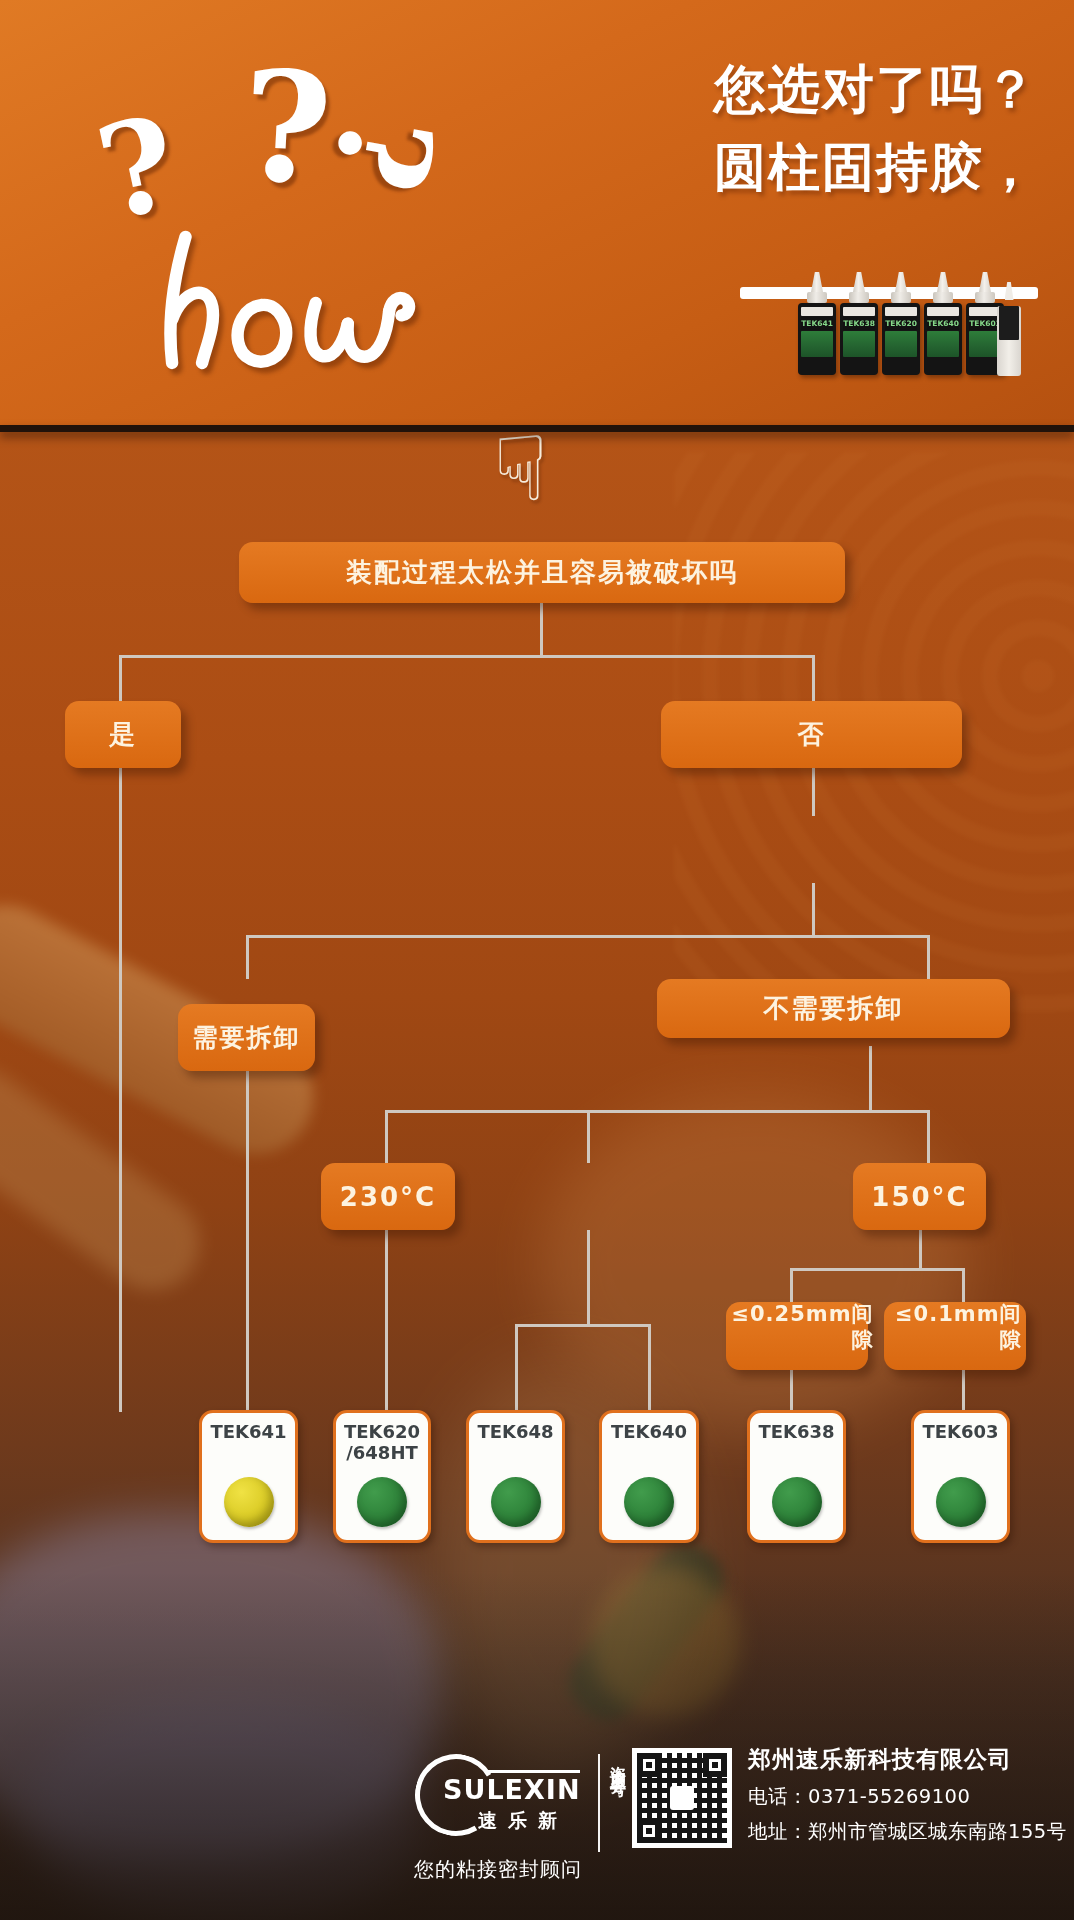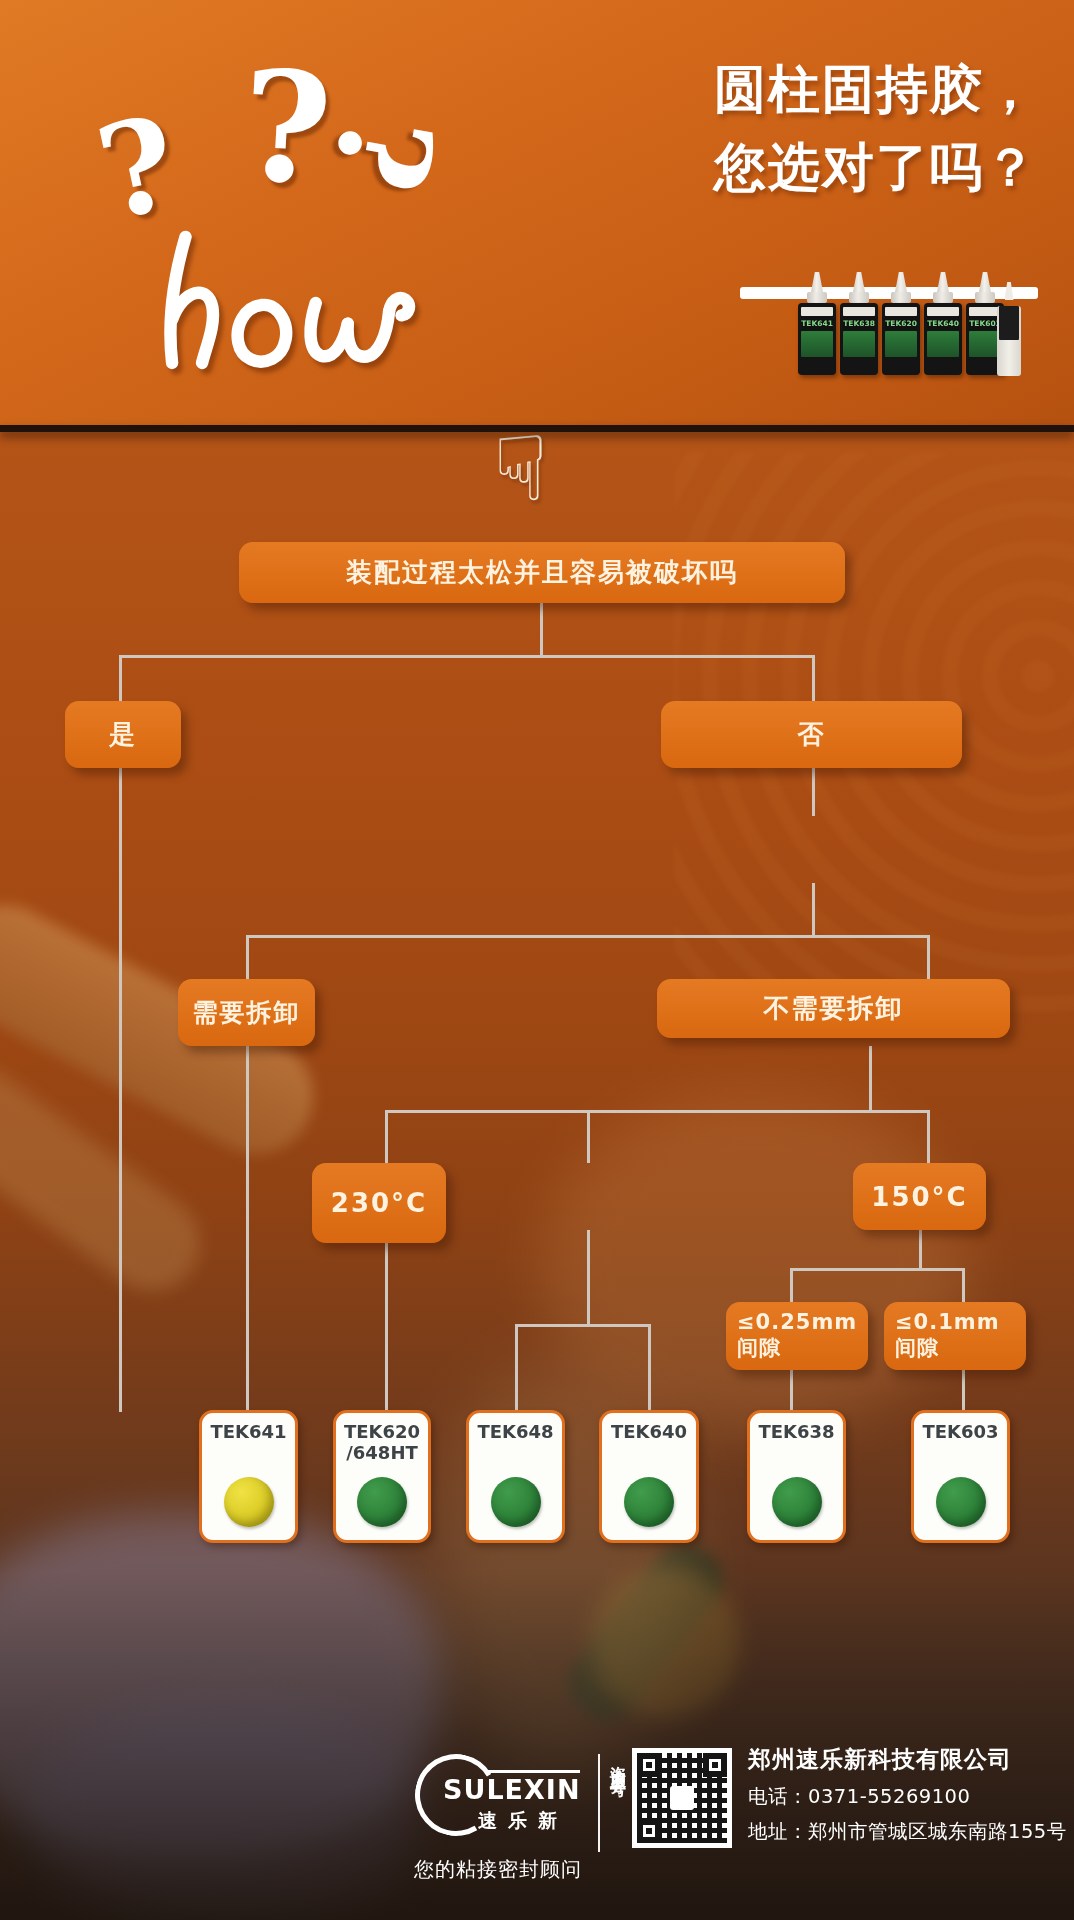--- a/index.html
+++ b/index.html
@@ -40,22 +40,22 @@
         background:repeating-radial-gradient(circle at 70% 40%,rgba(220,140,70,.16) 0 16px,rgba(0,0,0,0) 16px 40px);
         filter:blur(2px);}
   
   .hand{position:absolute;left:493px;top:424px;z-index:2;color:#f6ecdc;font-size:90px;line-height:1;
         text-shadow:2px 3px 3px rgba(70,25,0,.4);}
   .ln{position:absolute;background:#cfc8c0;z-index:1;}
   .node{position:absolute;z-index:2;background:linear-gradient(180deg,#e57a22,#d96810);
         border-radius:14px;display:flex;align-items:center;justify-content:center;
         color:#fdf3e0;font-weight:bold;font-size:26px;letter-spacing:2px;
         box-shadow:6px 7px 9px rgba(60,20,0,.38);}
-  .node.small{font-size:25px;}
-  .node.gap{flex-direction:column;align-items:flex-start;justify-content:center;
+  .node.small{font-size:25px;margin-top:25px;}
+  .node.gap{flex-direction:row;align-items:flex-start;justify-content:center;
             padding-left:11px;font-size:21px;line-height:1.22;letter-spacing:1px;}
   
   .card{position:absolute;top:1410px;height:133px;z-index:2;background:#fdfdfa;
         border:3px solid #e0701d;border-radius:14px;box-sizing:border-box;
         display:flex;flex-direction:column;align-items:center;
         box-shadow:3px 4px 7px rgba(40,15,0,.35);}
   .card .name{margin-top:9px;font-size:18px;font-weight:bold;color:#3d4346;line-height:1.15;text-align:center;}
   .card .dot{width:50px;height:50px;border-radius:50%;margin:auto auto 13px auto;
              box-shadow:inset -4px -5px 8px rgba(0,0,0,.25), 1px 2px 3px rgba(0,0,0,.25);}
   .dot-gray{background:radial-gradient(circle at 35% 30%,#6d7772,#414b47);}
@@ -113,22 +113,22 @@
         <path d="M46,6 C36,40 28,85 33,128"></path>
         <path d="M33,86 C44,56 68,52 72,74 C75,92 66,112 62,128"></path>
         <path d="M119,72 C103,74 94,92 97,108 C100,124 116,131 130,124 C144,117 147,96 139,83 C133,73 126,71 119,72"></path>
         <path d="M172,70 C165,92 164,116 177,121 C190,125 199,108 203,90"></path>
         <path d="M203,90 C202,107 206,122 219,122 C233,122 241,100 243,78"></path>
         <path d="M243,78 C245,68 252,62 259,67 C265,72 262,81 255,82"></path>
       </g>
     </svg>
 
     <div class="title">
+      <div>您选对了吗？</div>
       <div>圆柱固持胶，</div>
-      <div>您选对了吗？</div>
     </div>
     <div class="title-bar"></div>
 
     <div class="bottles">
       <div class="bottle" style="left:0;">
         <div class="nozzle"></div>
           <div class="capbase"></div>
         <div class="bbody">
           <div class="lbl-white"></div>
           <div class="lbl-name">TEK641</div>
@@ -209,21 +209,21 @@
   <div class="ln" style="left:790px;top:1268px;width:3px;height:36px;"></div>
   <div class="ln" style="left:962px;top:1268px;width:3px;height:36px;"></div>
   <div class="ln" style="left:790px;top:1370px;width:3px;height:42px;"></div>
   <div class="ln" style="left:962px;top:1370px;width:3px;height:42px;"></div>
 
   <div class="node" style="left:239px;top:542px;width:606px;height:61px;">装配过程太松并且容易被破坏吗</div>
   <div class="node" style="left:65px;top:701px;width:116px;height:67px;">是</div>
   <div class="node" style="left:661px;top:701px;width:301px;height:67px;">否</div>
   <div class="node small" style="left:178px;top:979px;width:137px;height:67px;">需要拆卸</div>
   <div class="node" style="left:657px;top:979px;width:353px;height:59px;">不需要拆卸</div>
-  <div class="node" style="left:312px;top:1163px;width:134px;height:80px;">230°C</div>
+  <div class="node" style="left:321px;top:1163px;width:134px;height:67px;">230°C</div>
   <div class="node" style="left:853px;top:1163px;width:133px;height:67px;">150°C</div>
   <div class="node gap" style="left:726px;top:1302px;width:131px;height:68px;">
     <span>≤0.25mm</span>
     <span>间隙</span>
   </div>
   <div class="node gap" style="left:884px;top:1302px;width:131px;height:68px;">
     <span>≤0.1mm</span>
     <span>间隙</span>
   </div>
 

